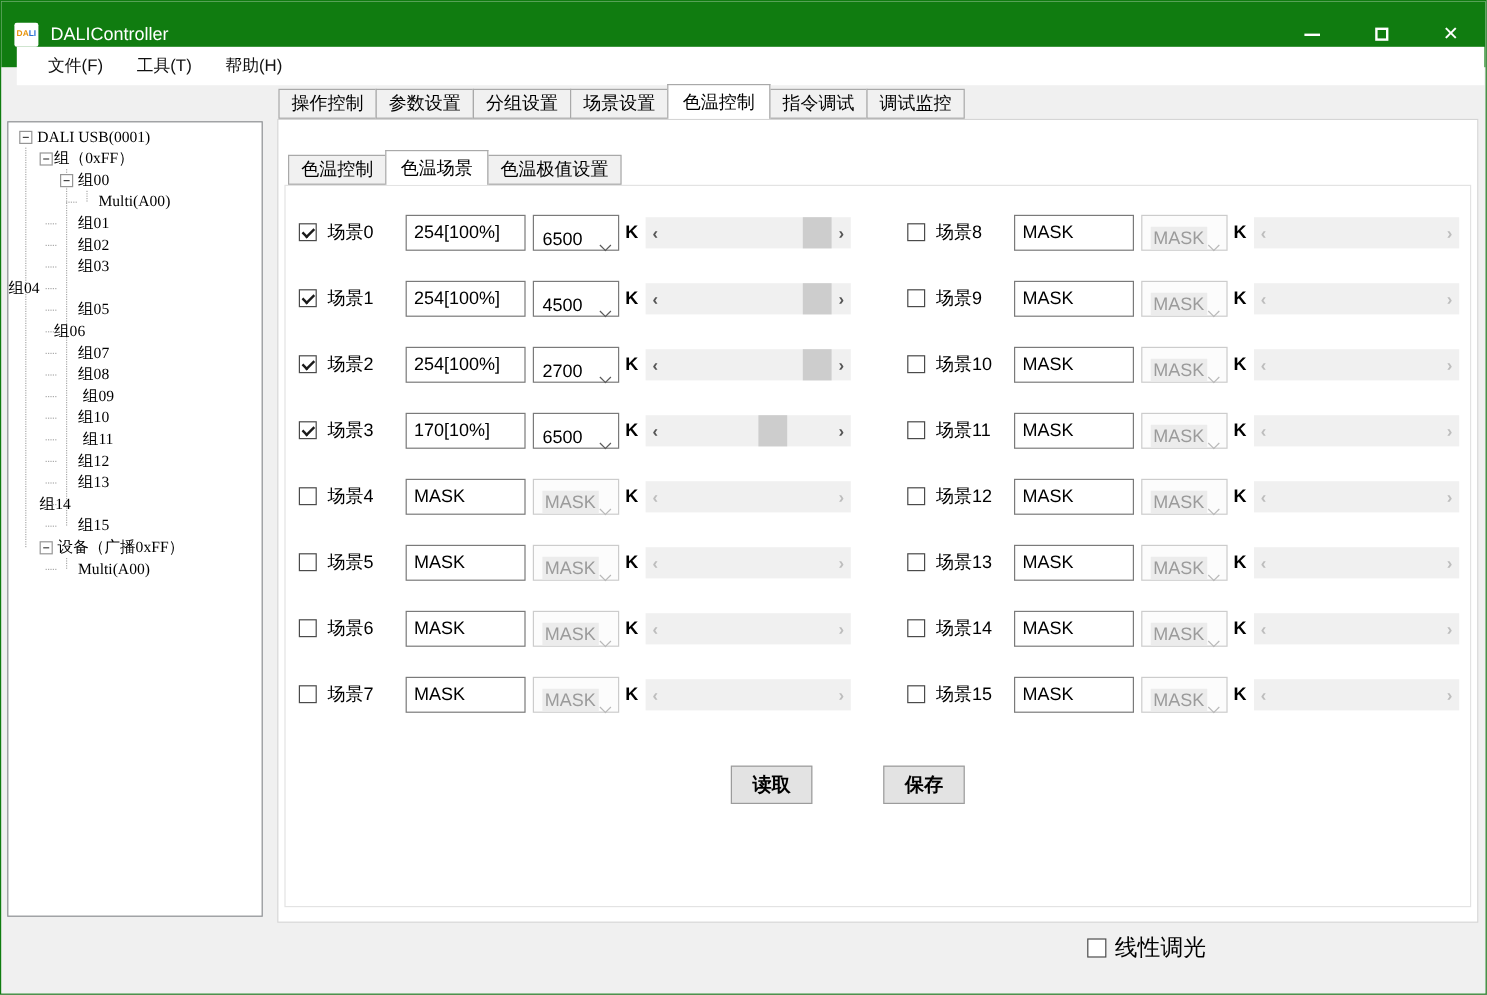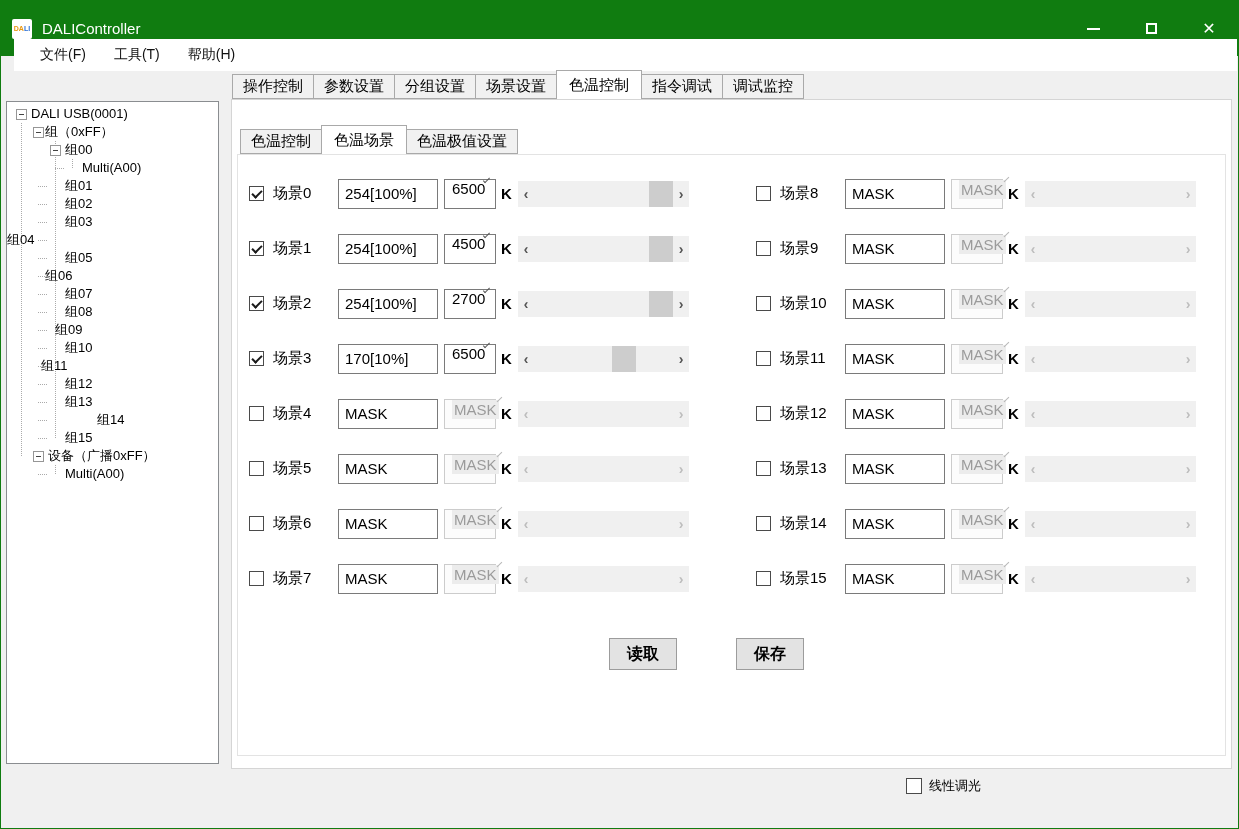--- a/index.html
+++ b/index.html
@@ -34,21 +34,21 @@
     position:absolute; left:1px; top:38px; right:1px; height:32px;
     background:#fff; display:flex; align-items:center; padding-left:12px;
     font-size:14px; color:#111;margin-left:12px;
   }
   .menu-item{ padding:5px 14px; }
 
   
   .tree-panel{
     position:absolute; left:5px; top:100px; width:213px; height:663px;
     background:#fff; border:1px solid #8a8d90;
-    font-family:Liberation Sans, sans-serif; font-size:13px; color:#000;
+    font-family:Liberation Serif, serif; font-size:13px; color:#000;
     padding-top:3px; overflow:hidden;
   }
   .tree-row{ position:relative; height:18px; line-height:18px; white-space:nowrap; }
   .tree-label{ display:inline-block; }
   .expander{
     position:absolute; top:4px; width:11px; height:11px;
     border:1px solid #969696; background:#fff;
   }
   .expander::after{
     content:""; position:absolute; left:2px; right:2px; top:4px;
@@ -93,22 +93,22 @@
     transform:rotate(-45deg);
   }
   .scene-label{ width:56px; flex:none; margin-right:9px; font-size:15px; color:#000; }
   .value-input{
     width:100px; height:30px; flex:none; margin-right:6px;
     border:1px solid #7a7a7a; background:#fff; color:#000;
     font-size:15px; padding:0 6px; font-family:"Liberation Sans",sans-serif;
     outline:none;
   }
   .select{
-    width:52px; height:30px; flex:none; margin-right:5px;
-    border:1px solid #7a7a7a; background:#fff; display:flex; align-items:flex-start;
+    width:72px; height:30px; flex:none; margin-right:5px;
+    border:1px solid #7a7a7a; background:#fff; display:flex; align-items:flex-end;
     padding:0 7px; font-size:15px; color:#000;
   }
   .select .chev{
     margin-left:auto; width:7px; height:7px;
     border-right:1.5px solid #5a5a5a; border-bottom:1.5px solid #5a5a5a;
     transform:rotate(45deg); margin-top:-4px;
   }
   .select.disabled{ border-color:#cccccc; background:#fcfcfc; color:#9b9b9b; }
   .select.disabled .sel-text{ background:#ececec; padding:1px 2px; }
   .select.disabled .chev{ border-color:#b9b9b9; }
@@ -131,21 +131,21 @@
     background:#e3e3e3; border:1px solid #9c9c9c;
     display:flex; align-items:center; justify-content:center;
     font-size:16px; color:#000;font-weight:bold;
   }
   .btn-read{ left:608px; top:637px; }
   .btn-save{ left:735px; top:637px; }
 
   
   .linear-dim{
     position:absolute; left:905px; top:776px; display:flex; align-items:center;
-    font-size:13px; color:#000;
+    font-size:19px; color:#000;
   }
   .linear-dim .cb{ margin-right:7px; width:16px; height:16px; }
   .statusbar{
     position:absolute; left:0; right:0; bottom:0; height:29px;
     background:#f0f0f0; border-top:1px solid #d9d9d9;
     display:flex; align-items:center; padding-left:10px; font-size:14px; color:#111;
   }
   .status-item{ margin-right:38px; }
   .grip{ position:absolute; right:4px; bottom:4px; width:12px; height:12px; }
   .grip i{
@@ -192,26 +192,26 @@
       <div class="tree-row"><span class="expander" style="left: 43px;"></span><span class="tree-label" style="padding-left: 58px;">组00</span></div>
       <div class="tree-row"><span class="stub" style="left: 48px;"></span><span class="tree-label" style="padding-left: 75px;">Multi(A00)</span></div>
       <div class="tree-row"><span class="stub" style="left: 31px;"></span><span class="tree-label" style="padding-left: 58px;">组01</span></div>
       <div class="tree-row"><span class="stub" style="left: 31px;"></span><span class="tree-label" style="padding-left: 58px;">组02</span></div>
       <div class="tree-row"><span class="stub" style="left: 31px;"></span><span class="tree-label" style="padding-left: 58px;">组03</span></div>
       <div class="tree-row"><span class="stub" style="left: 31px;"></span><span class="tree-label" style="">组04</span></div>
       <div class="tree-row"><span class="stub" style="left: 31px;"></span><span class="tree-label" style="padding-left: 58px;">组05</span></div>
       <div class="tree-row"><span class="stub" style="left: 31px;"></span><span class="tree-label" style="padding-left: 38px;">组06</span></div>
       <div class="tree-row"><span class="stub" style="left: 31px;"></span><span class="tree-label" style="padding-left: 58px;">组07</span></div>
       <div class="tree-row"><span class="stub" style="left: 31px;"></span><span class="tree-label" style="padding-left: 58px;">组08</span></div>
-      <div class="tree-row"><span class="stub" style="left: 31px;"></span><span class="tree-label" style="padding-left: 48px;">组09</span></div>
+      <div class="tree-row"><span class="stub" style="left: 31px;"></span><span class="tree-label" style="padding-left: 62px;">组09</span></div>
       <div class="tree-row"><span class="stub" style="left: 31px;"></span><span class="tree-label" style="padding-left: 58px;">组10</span></div>
-      <div class="tree-row"><span class="stub" style="left: 31px;"></span><span class="tree-label" style="padding-left: 34px;">组11</span></div>
+      <div class="tree-row"><span class="stub" style="left: 31px;"></span><span class="tree-label" style="padding-left: 62px;">组11</span></div>
       <div class="tree-row"><span class="stub" style="left: 31px;"></span><span class="tree-label" style="padding-left: 58px;">组12</span></div>
       <div class="tree-row"><span class="stub" style="left: 31px;"></span><span class="tree-label" style="padding-left: 58px;">组13</span></div>
-      <div class="tree-row"><span class="stub" style="left: 31px;"></span><span class="tree-label" style="padding-left: 58px; margin-left: 32px;">组14</span></div>
+      <div class="tree-row"><span class="stub" style="left: 31px;"></span><span class="tree-label" style="padding-left: 26px;">组14</span></div>
       <div class="tree-row"><span class="stub" style="left: 31px;"></span><span class="tree-label" style="padding-left: 58px;">组15</span></div>
       <div class="tree-row"><span class="expander" style="left: 26px;"></span><span class="tree-label" style="padding-left: 41px;">设备（广播0xFF）</span></div>
       <div class="tree-row"><span class="stub" style="left: 31px;"></span><span class="tree-label" style="padding-left: 58px;">Multi(A00)</span></div>
     </div>
 
   <div class="tab-page"></div>
   <div class="tabstrip main-tabs" id="main-tabs">
       <div class="tab">操作控制</div>
       <div class="tab">参数设置</div>
       <div class="tab">分组设置</div>

